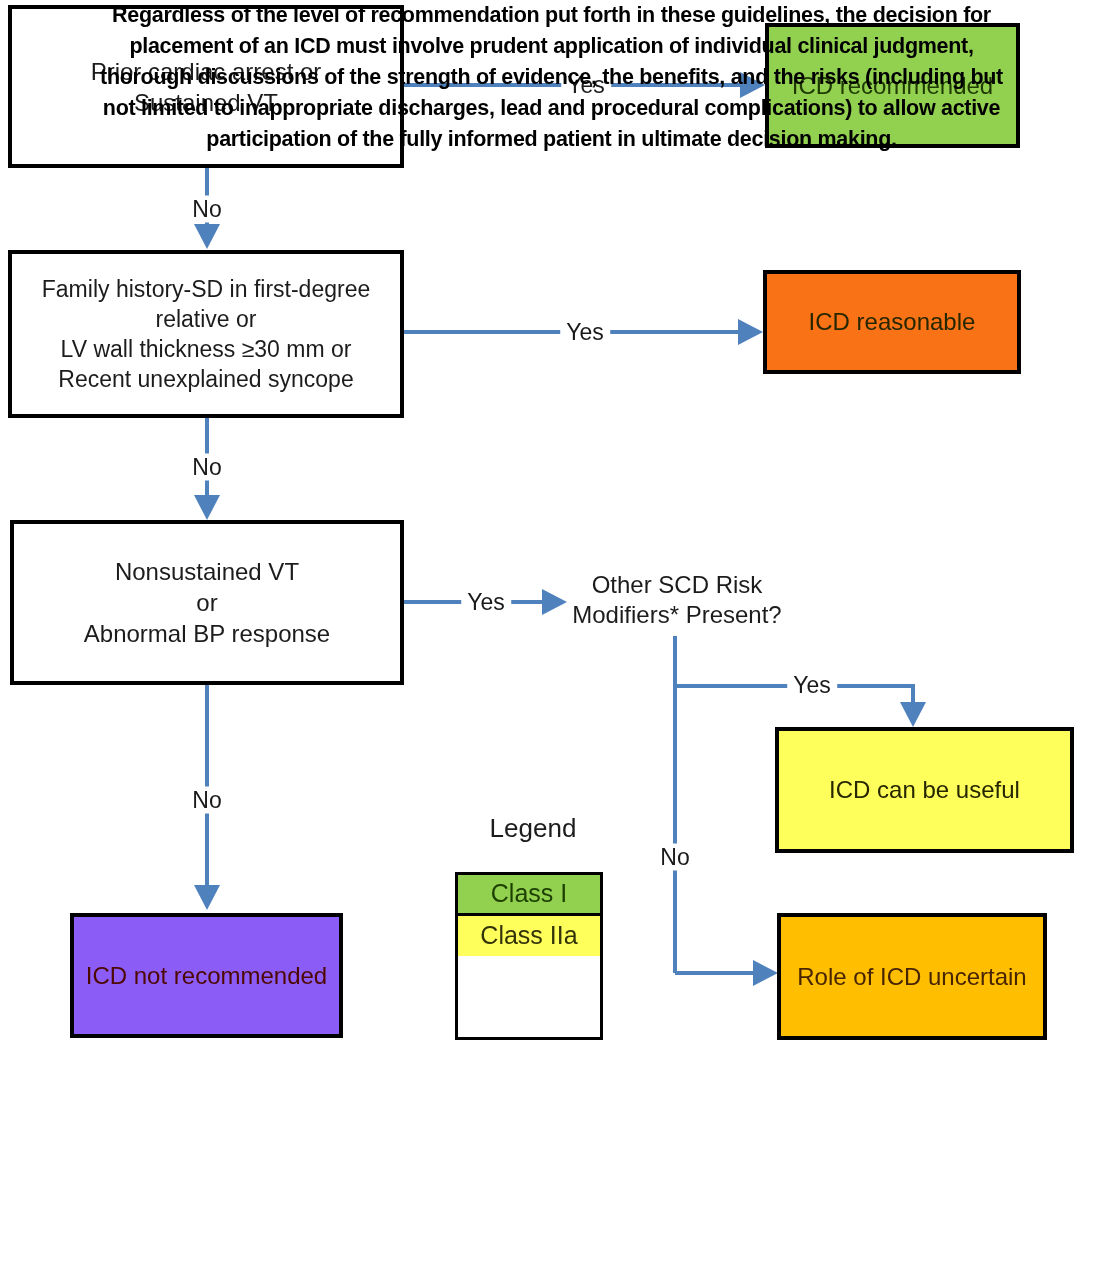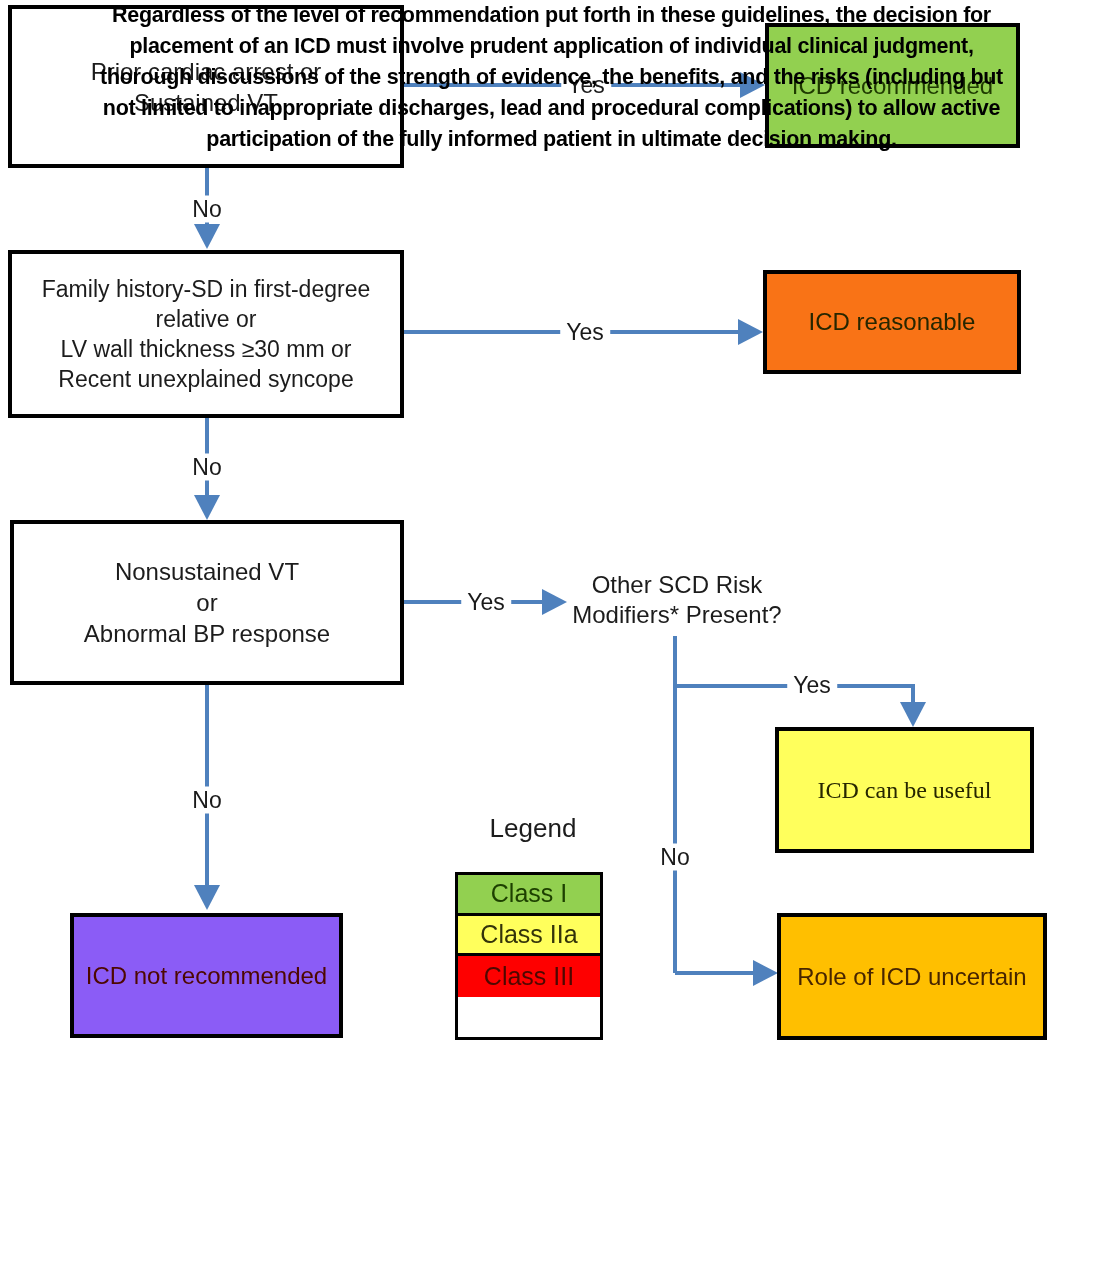--- a/index.html
+++ b/index.html
@@ -108,40 +108,39 @@
 or
 Abnormal BP response</div>
 
 <div class="floating-q" style="left:677px; top:570px;">Other SCD Risk
 Modifiers* Present?</div>
 
 <div class="node outcome green" style="left: 765px; top: 23px; width: 255px; height: 125px; background-color: rgb(146, 208, 80);">ICD recommended</div>
 
 <div class="node outcome yellow" style="left: 763px; top: 270px; width: 258px; height: 104px; background-color: #f97316;">ICD reasonable</div>
 
-<div class="node outcome yellow" style="left: 775px; top: 727px; width: 259px; height: 126px; background-color: rgb(255, 255, 92); font-family: Liberation Serif, serif;">ICD can be useful</div>
+<div class="node outcome yellow" style="left: 775px; top: 727px; width: 299px; height: 126px; background-color: rgb(255, 255, 92);">ICD can be useful</div>
 
 <div class="node outcome orange" style="left: 777px; top: 913px; width: 270px; height: 127px; background-color: rgb(255, 191, 0);">Role of ICD uncertain</div>
 
 <div class="node outcome red" style="left: 70px; top: 913px; width: 273px; height: 125px; background-color: #8b5cf6;">ICD not recommended</div>
 
 <div class="edge-label" style="left:586px; top:85px;">Yes</div>
 <div class="edge-label" style="left:207px; top:209px;">No</div>
 <div class="edge-label" style="left:585px; top:332px;">Yes</div>
 <div class="edge-label" style="left:207px; top:467px;">No</div>
 <div class="edge-label" style="left:486px; top:602px;">Yes</div>
 <div class="edge-label" style="left:812px; top:685px;">Yes</div>
 <div class="edge-label" style="left:675px; top:857px;">No</div>
 <div class="edge-label" style="left:207px; top:800px;">No</div>
 
 <div class="legend-title" style="left:533px; top:813px;">Legend</div>
 
 <div class="legend-box" style="left:455px; top:872px; width:148px; height:168px;">
   <div class="legend-row r1" style="background-color: rgb(146, 208, 80);">Class I</div>
   <div class="legend-row r2" style="background-color: rgb(255, 255, 92);">Class IIa</div>
-  <div class="legend-row r4" style="background-color: rgb(254, 0, 0);">Class III</div>
 </div>
 
 <div class="footnote">Regardless of the level of recommendation put forth in these guidelines, the decision for
 placement of an ICD must involve prudent application of individual clinical judgment,
 thorough discussions of the strength of evidence, the benefits, and the risks (including but
 not limited to inappropriate discharges, lead and procedural complications) to allow active
 participation of the fully informed patient in ultimate decision making.</div>
 
 </body></html>

